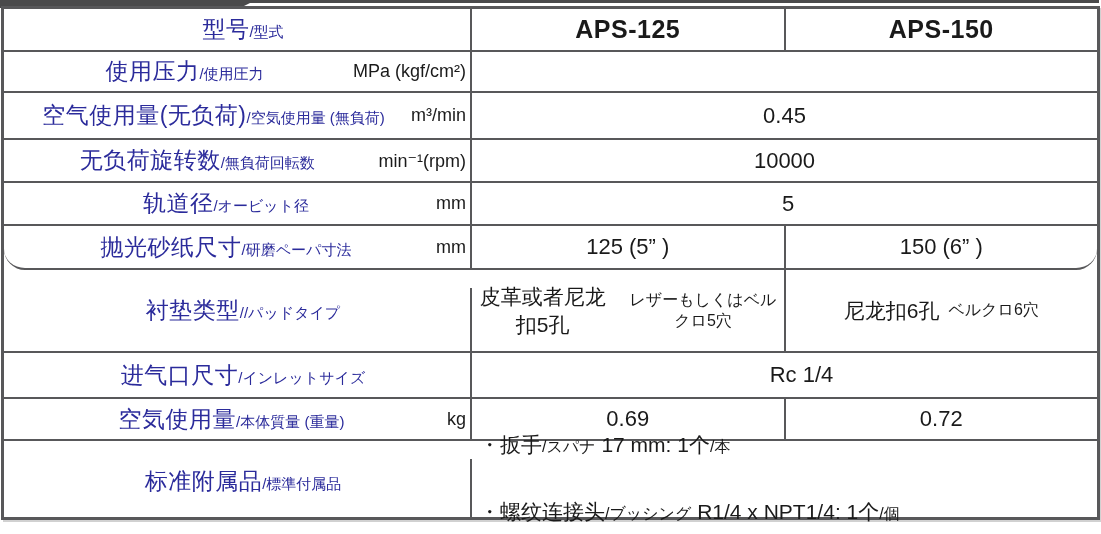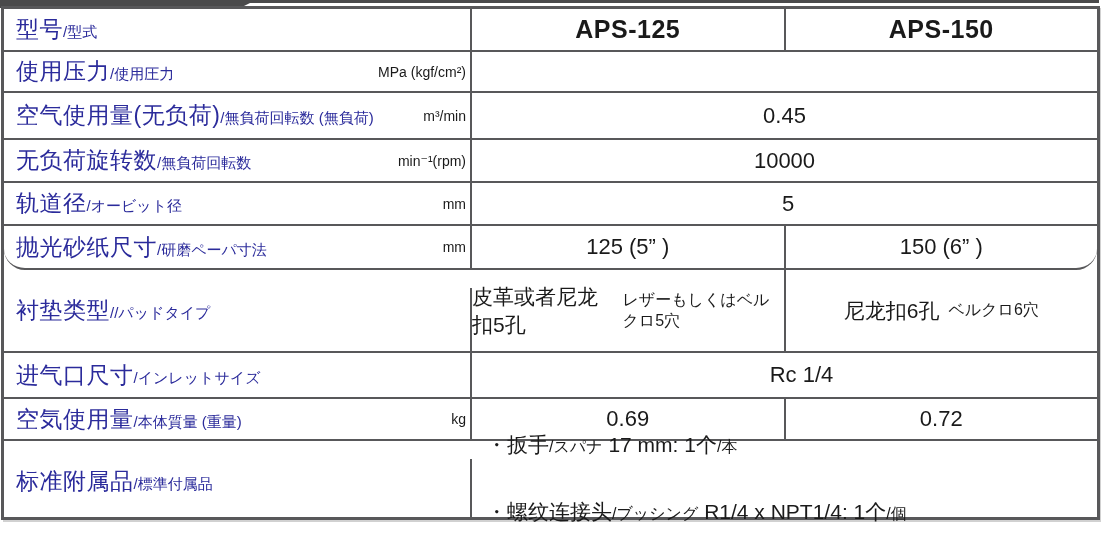--- a/index.html
+++ b/index.html
@@ -3,20 +3,21 @@
 <meta charset="utf-8">
 <style>
   html,body{margin:0;padding:0;background:#ffffff;}
   .page{
     position:relative;
     width:1101px;height:534px;
     background:#ffffff;
     font-family:"Liberation Sans","DejaVu Sans",sans-serif;
     color:#1a1a1a;
     overflow:hidden;
+    text-align:center;
   }
   
   .topbar-line{
     position:absolute;top:0;left:0;width:1099px;height:3px;
     background:#4a4a4b;
   }
   .topbar-tab{
     position:absolute;top:0;left:0;width:256px;height:8px;
     background:#4a4a4b;
     clip-path:polygon(0 0,100% 0,calc(100% - 16px) 100%,0 100%);
@@ -34,38 +35,38 @@
   .cell{box-sizing:border-box;}
   .label-cell{
     width:468px;flex:0 0 468px;
     border-right:2px solid #58585a;
     display:flex;align-items:center;
     padding-left:12px;
   }
   .lbl-wrap{flex:1;white-space:nowrap;overflow:hidden;}
   .lbl-main{color:#2b2b9b;font-size:23px;letter-spacing:0.5px;}
   .lbl-sub{color:#2b2b9b;font-size:15px;}
-  .unit{font-size:14px;color:#1a1a1a;padding-right:4px;white-space:nowrap;}
+  .unit{font-size:18px;color:#1a1a1a;padding-right:4px;white-space:nowrap;}
   .value-span{
     flex:1;display:flex;align-items:center;justify-content:center;
     font-size:22px;
   }
   .value-cell{
     flex:1;display:flex;align-items:center;justify-content:center;
     font-size:22px;
   }
   .value-cell.first{border-right:2px solid #58585a;}
   .header-model{font-weight:bold;font-size:25px;letter-spacing:0.5px;}
   .pad-cell{justify-content:center;gap:9px;}
   .pad-line1{font-size:21px;}
   .pad-line2{font-size:16px;}
   .tall .label-cell{align-items:flex-start;padding-top:7px;margin-top:18px;}
   .acc-cell{
     flex:1;display:flex;flex-direction:column;justify-content:center;
-    align-items:flex-start;padding-left:14px;font-size:21px;line-height:33px;gap:32px;
+    align-items:flex-start;padding-left:7px;font-size:21px;line-height:33px;gap:32px;
   }
   .acc-sub{font-size:16px;}
   
   .h-header{height:41px;}
   .h-r1{height:39px;}
   .h-r2{height:45px;}
   .h-r3{height:41px;}
   .h-r4{height:41px;gap:7px;}
   .h-r5{height:42px;border-radius:21px;}
   .h-r6{height:81px;}
@@ -93,21 +94,21 @@
 
     <div class="row h-r1">
       <div class="cell label-cell">
         <span class="lbl-wrap"><span class="lbl-main">使用压力</span><span class="lbl-sub">/使用圧力</span></span>
         <span class="unit">MPa (kgf/cm²)</span>
       </div>
     </div>
 
     <div class="row h-r2">
       <div class="cell label-cell">
-        <span class="lbl-wrap"><span class="lbl-main">空气使用量(无负荷)</span><span class="lbl-sub">/無負荷回転数 (無負荷)</span></span>
+        <span class="lbl-wrap"><span class="lbl-main">空气使用量(无负荷)</span><span class="lbl-sub">/空気使用量 (無負荷)</span></span>
         <span class="unit">m³/min</span>
       </div>
       <div class="cell value-span">0.45</div>
     </div>
 
     <div class="row h-r3">
       <div class="cell label-cell">
         <span class="lbl-wrap"><span class="lbl-main">无负荷旋转数</span><span class="lbl-sub">/無負荷回転数</span></span>
         <span class="unit">min⁻¹(rpm)</span>
       </div>

